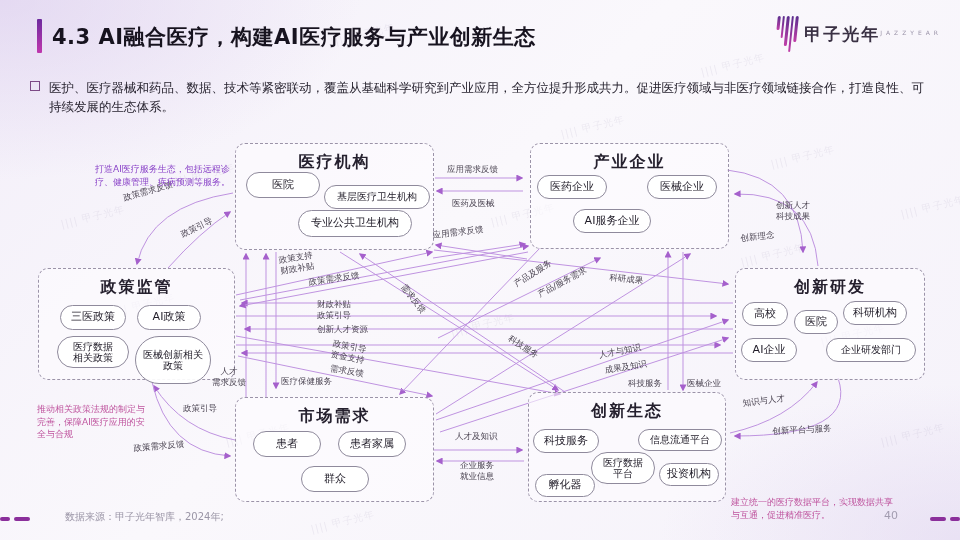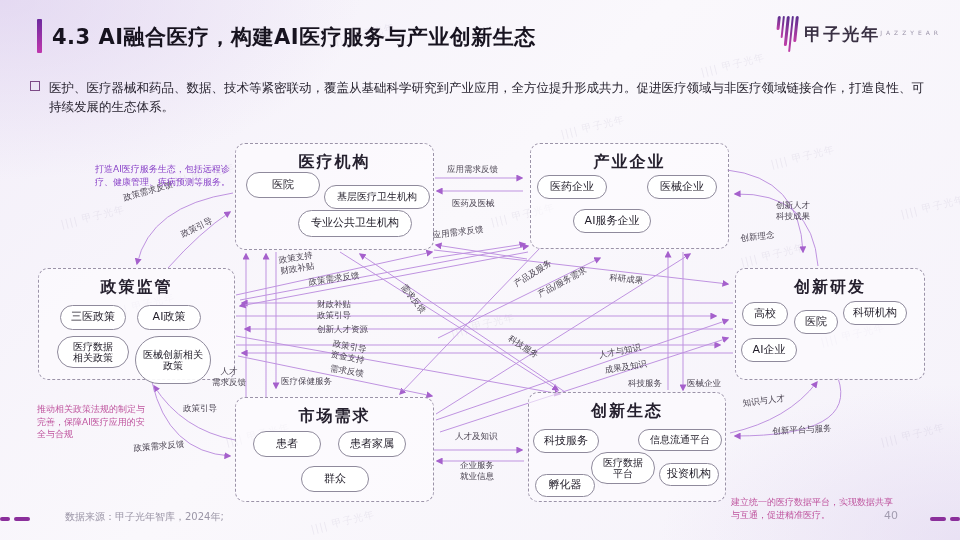--- a/index.html
+++ b/index.html
@@ -155,20 +155,21 @@
 相关政策</div>
     <div class="pill sm" style="left: 135px; top: 336px; width: 76px; height: 48px;">医械创新相关
 政策</div>
     <div class="group" style="left: 735px; top: 268px; width: 188px; height: 110px;">
       <div class="group-title">创新研发</div>
     </div>
     <div class="pill" style="left: 742px; top: 302px; width: 46px; height: 24px;">高校</div>
     <div class="pill" style="left: 794px; top: 310px; width: 44px; height: 24px;">医院</div>
     <div class="pill" style="left: 843px; top: 301px; width: 64px; height: 24px;">科研机构</div>
     <div class="pill" style="left: 741px; top: 338px; width: 56px; height: 24px;">AI企业</div>
+    <div class="pill sm" style="left: 826px; top: 338px; width: 90px; height: 24px;">企业研发部门</div>
     <div class="group" style="left: 235px; top: 397px; width: 197px; height: 103px;">
       <div class="group-title">市场需求</div>
     </div>
     <div class="pill" style="left: 253px; top: 431px; width: 68px; height: 26px;">患者</div>
     <div class="pill" style="left: 338px; top: 431px; width: 68px; height: 26px;">患者家属</div>
     <div class="pill" style="left: 301px; top: 466px; width: 68px; height: 26px;">群众</div>
     <div class="group" style="left: 528px; top: 392px; width: 196px; height: 108px;">
       <div class="group-title">创新生态</div>
     </div>
     <div class="pill" style="left: 533px; top: 429px; width: 66px; height: 24px;">科技服务</div>

